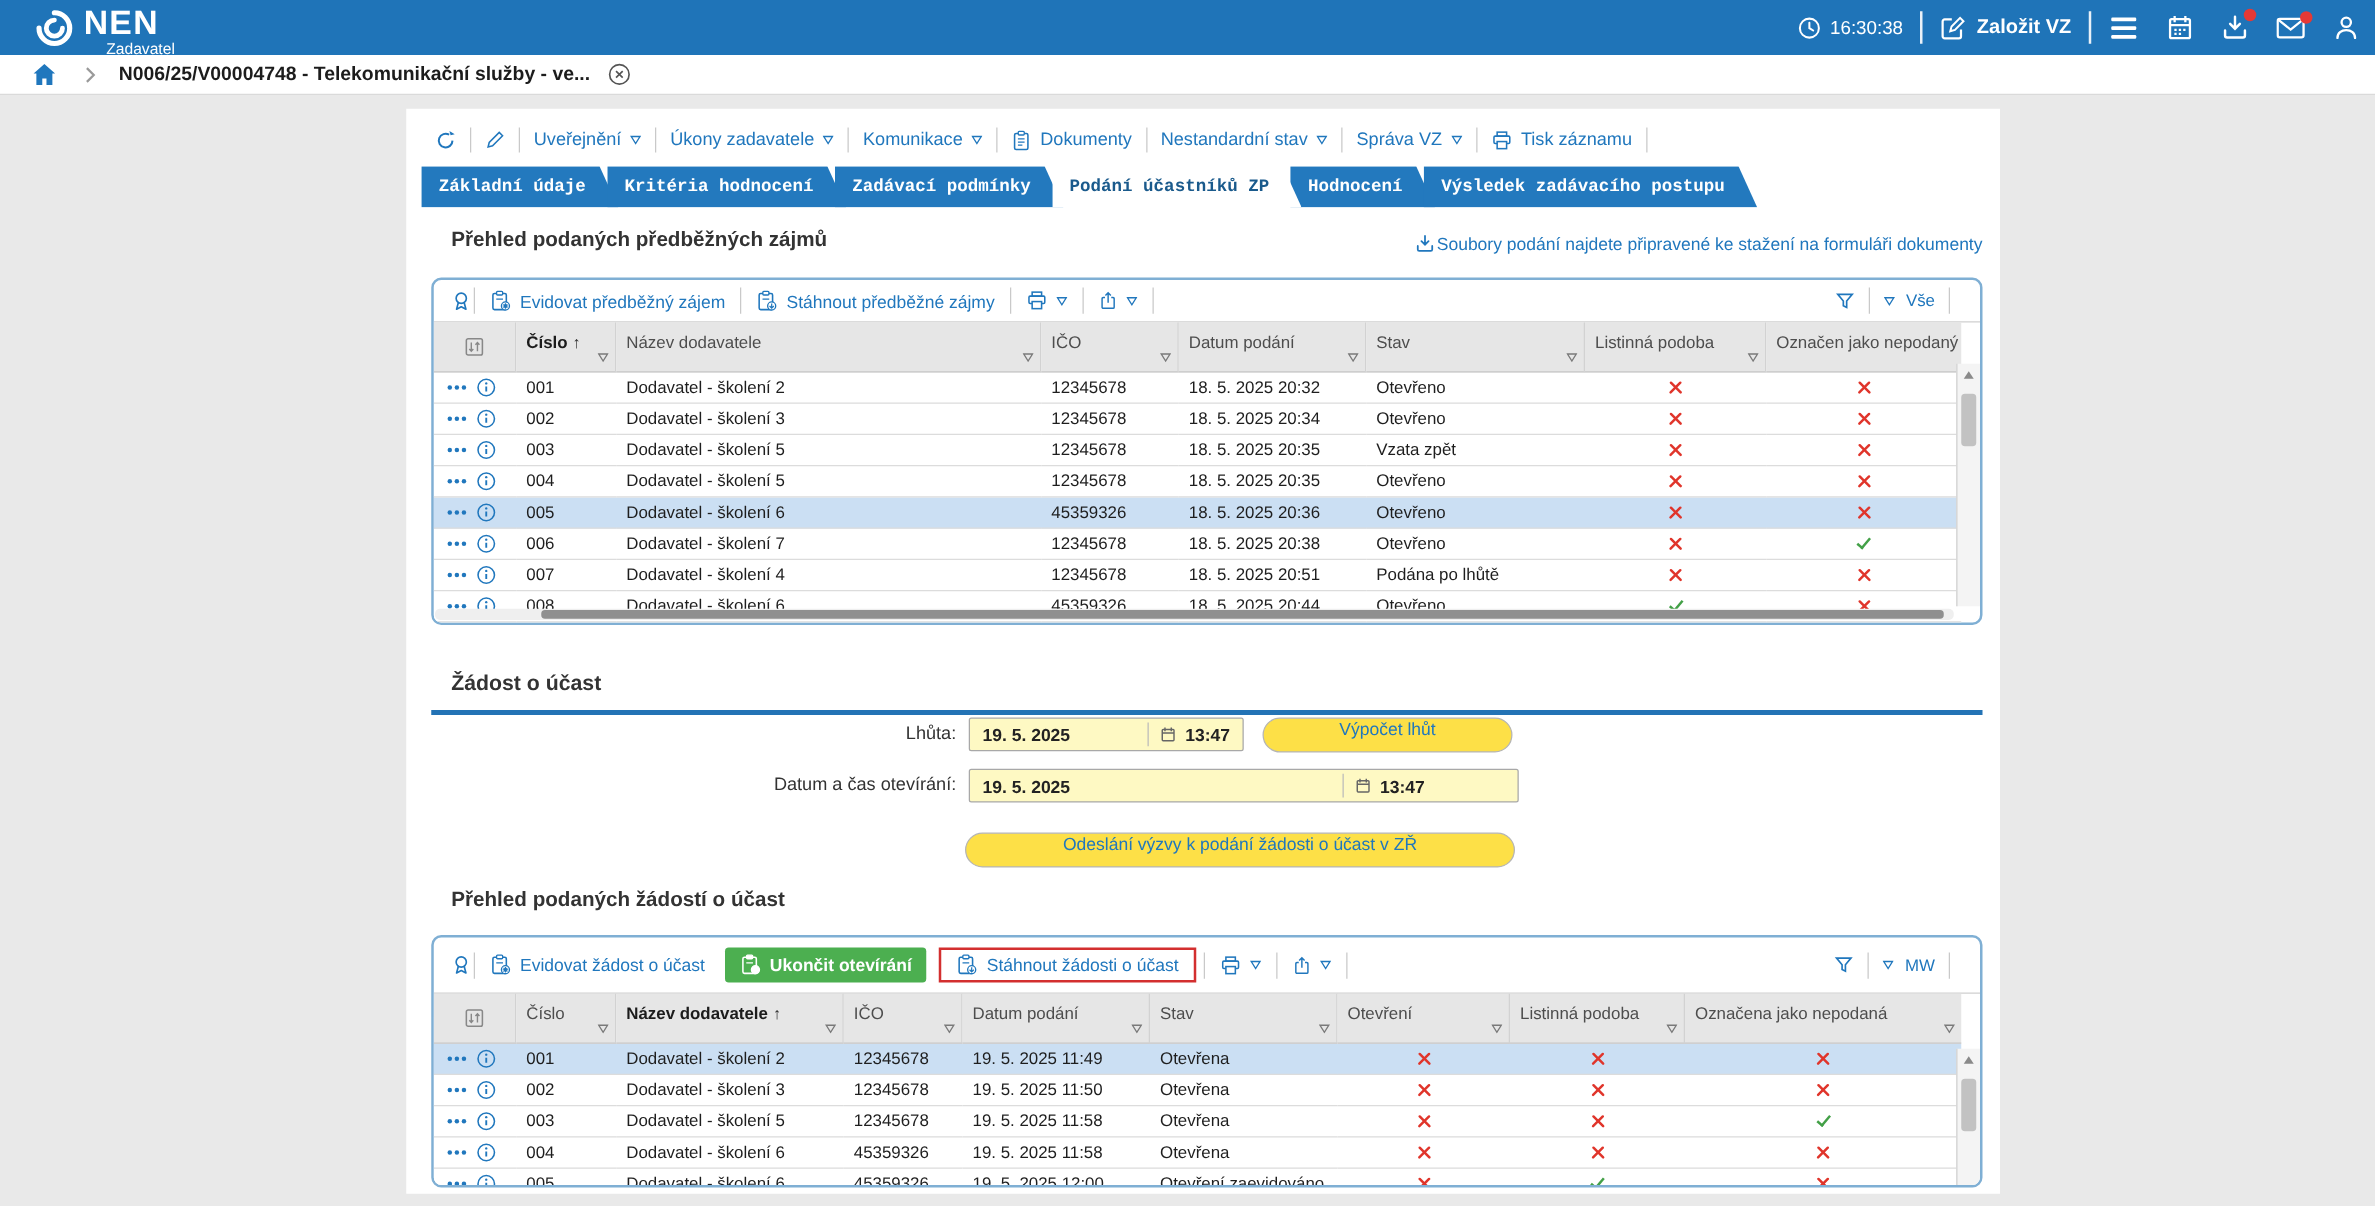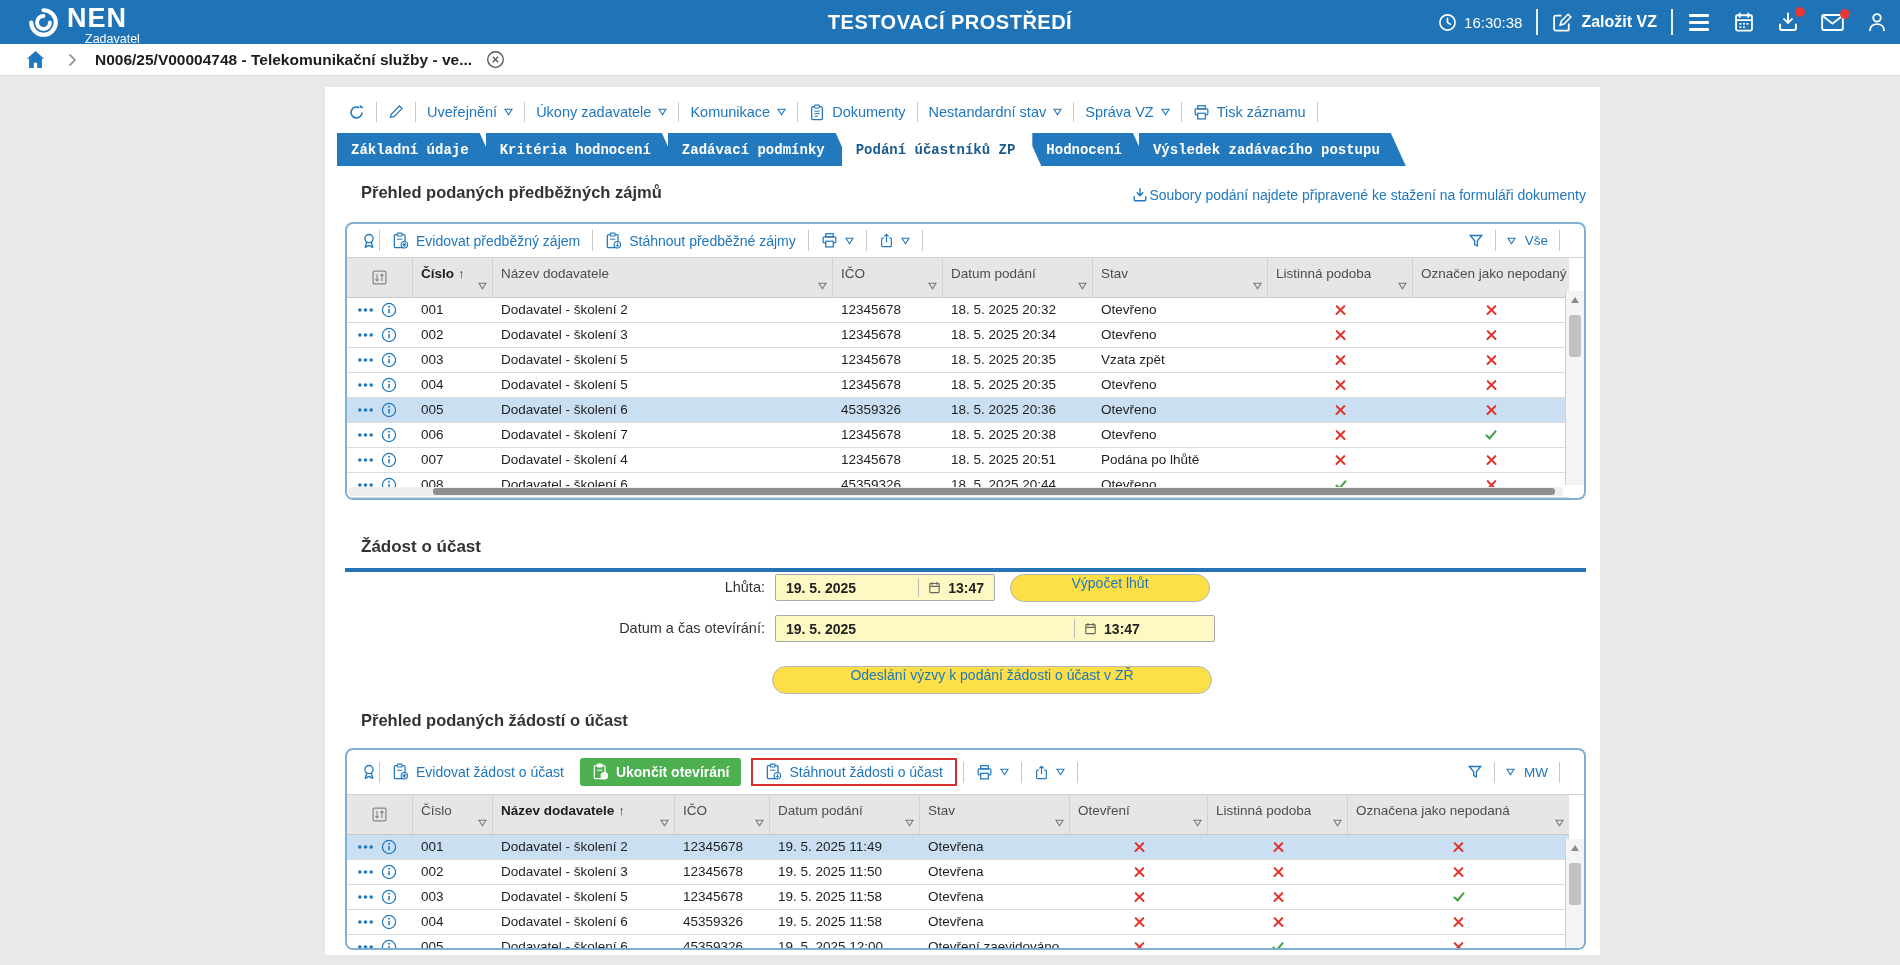--- a/index.html
+++ b/index.html
@@ -113,21 +113,20 @@
         <svg width="31" height="31" viewBox="0 0 24 24">
             <path d="M12 2.5A9.5 9.5 0 1 1 2.5 12" fill="none" stroke="#fff" stroke-width="3.2" stroke-linecap="round"></path>
             <path d="M12 7a5 5 0 1 0 5 5" fill="none" stroke="#fff" stroke-width="3" stroke-linecap="round"></path>
           </svg>
       </span>
       <div class="logo-texts">
         <span class="logo-main">NEN</span>
         <span class="logo-sub">Zadavatel</span>
       </div>
     </div>
-    <div class="env-title">TESTOVACÍ PROSTŘEDÍ</div>
     <div class="topbar-right">
       <div class="tb-time">
         <span class="icn">
           <svg width="19" height="19" viewBox="0 0 20 20">
               <circle cx="10" cy="10" r="8" fill="none" stroke="#fff" stroke-width="1.7"></circle>
               <path d="M10 5.5V10l3.2 2" fill="none" stroke="#fff" stroke-width="1.7" stroke-linecap="round"></path>
             </svg>
         </span>
         <span>16:30:38</span>
       </div>

